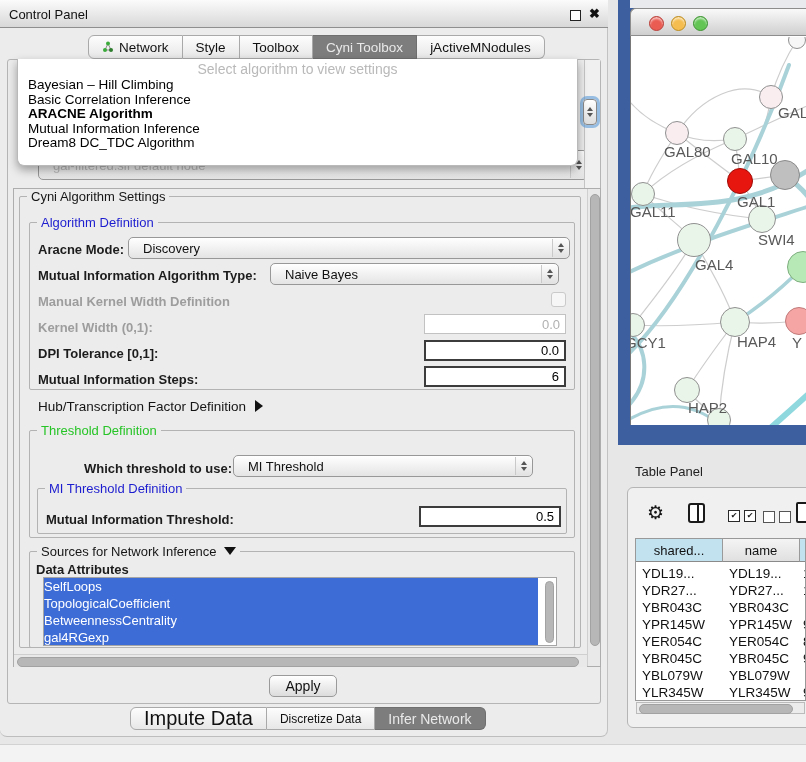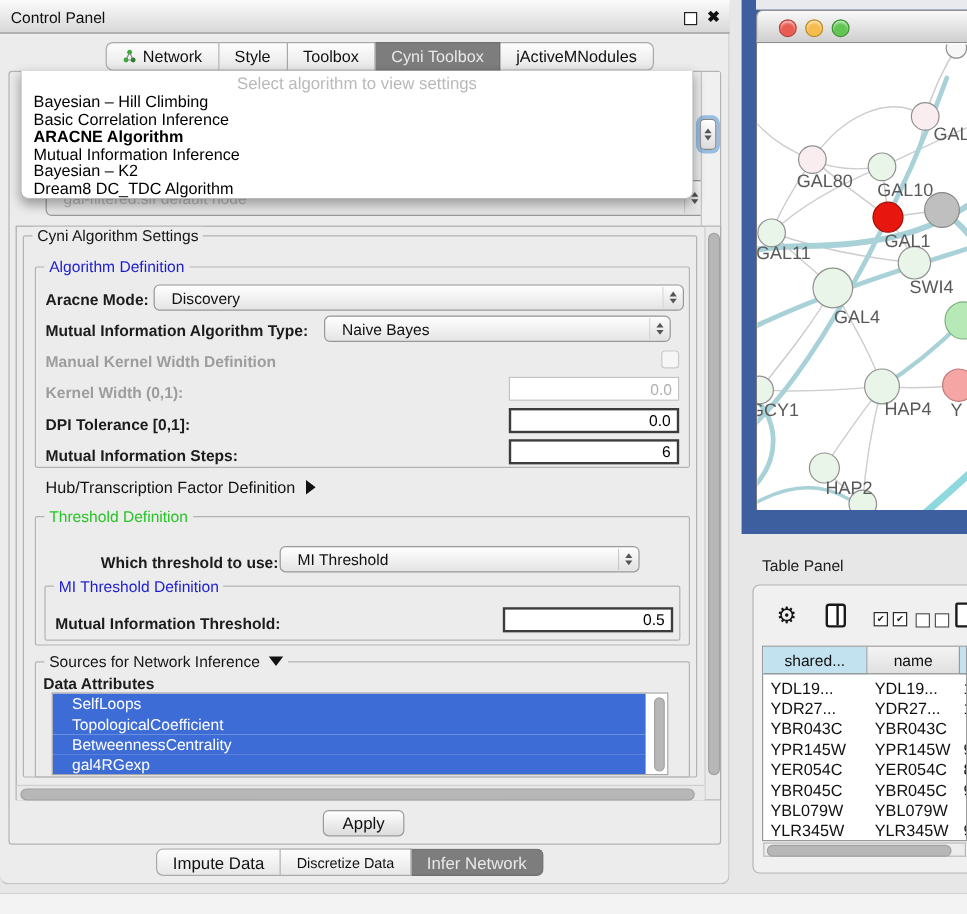--- a/index.html
+++ b/index.html
@@ -59,21 +59,21 @@
   .field.dis{border:1px solid #c2c2c2;color:#b0b0b0}
   .field.strong{border:2px solid #3c3c3c}
   .chk{position:absolute;width:13px;height:13px;border:1px solid #cacaca;background:#f6f6f6;border-radius:3px}
   .plain13{position:absolute;font-size:13.5px;color:#141414;white-space:nowrap}
   .arrow-r{display:inline-block;width:0;height:0;border-top:6px solid transparent;border-bottom:6px solid transparent;
            border-left:8px solid #111;margin-left:9px;vertical-align:-1px}
   .arrow-d{display:inline-block;width:0;height:0;border-left:6px solid transparent;border-right:6px solid transparent;
            border-top:8px solid #111;margin-left:7px;vertical-align:1px}
   
   .attr-list{left:43px;top:577px;width:514px;height:69px;border:1px solid #a5a5a5;background:#fff;overflow:hidden}
-  .attr-item{height:17px;line-height:17px;padding-left:16px;background:#3d6cd7;color:#fff;font-size:13px;
+  .attr-item{height:17px;line-height:17px;padding-left:0;background:#3d6cd7;color:#fff;font-size:13px;
              width:494px;box-sizing:border-box;white-space:nowrap}
   
   .btn{display:flex;align-items:center;justify-content:center;font-size:14px;color:#111;
        background:linear-gradient(#ffffff,#dcdcdc);border:1px solid #9a9a9a;border-radius:5px}
   
   .desktop-blue{left:618px;top:0;width:188px;height:445px;background:#3d5f9f}
   .mac-win{left:630px;top:8px;width:176px;height:417px;border:1px solid #787878;border-right:none;
            border-radius:6px 0 0 0;background:#fff}
   .mac-titlebar{left:630px;top:8px;width:176px;height:28px;background:linear-gradient(#f9f9f9,#cfcfcf);
                 border:1px solid #8d8d8d;border-right:none;border-radius:6px 0 0 0}
@@ -165,21 +165,20 @@
     <span class="tri-up"></span>
       <span class="tri-dn"></span>
   </div>
 
   <div class="abs dropdown">
     <div class="dd-ph">Select algorithm to view settings</div>
     <div class="dd-item">Bayesian – Hill Climbing</div>
     <div class="dd-item">Basic Correlation Inference</div>
     <div class="dd-item bold">ARACNE Algorithm</div>
     <div class="dd-item">Mutual Information Inference</div>
-    <div class="dd-item">Bayesian – K2</div>
     <div class="dd-item">Dream8 DC_TDC Algorithm</div>
   </div>
 
   <div class="abs scrollpane"></div>
   <div class="abs vsb" style="left:587px;top:189px;width:13px;height:477px">
     <div class="thumb" style="left:2px;top:5px;width:8px;height:450px"></div>
   </div>
   <div class="abs hsb" style="left:14px;top:654px;width:573px;height:13px">
     <div class="thumb" style="left:3px;top:2px;width:560px;height:8px"></div>
   </div>
@@ -263,21 +262,21 @@
     <div class="attr-item">gal4RGexp</div>
     <div class="thumb" style="right:2px;top:3px;width:7px;height:60px"></div>
   </div>
 
   <div class="abs btn" style="left:269px;top:675px;width:68px;height:22px">
     <span>Apply</span>
   </div>
 
   <div class="abs" style="left:130px;top:707px">
     <div class="tabgrp" style="height:23px">
-      <div class="tab" style="font-size:14px">
+      <div class="tab" style="font-size:20px">
           <span>Impute Data</span>
         </div>
       <div class="tab" style="font-size:12px">
           <span>Discretize Data</span>
         </div>
       <div class="tab sel" style="font-size:14px">
           <span>Infer Network</span>
         </div>
     </div>
   </div>

